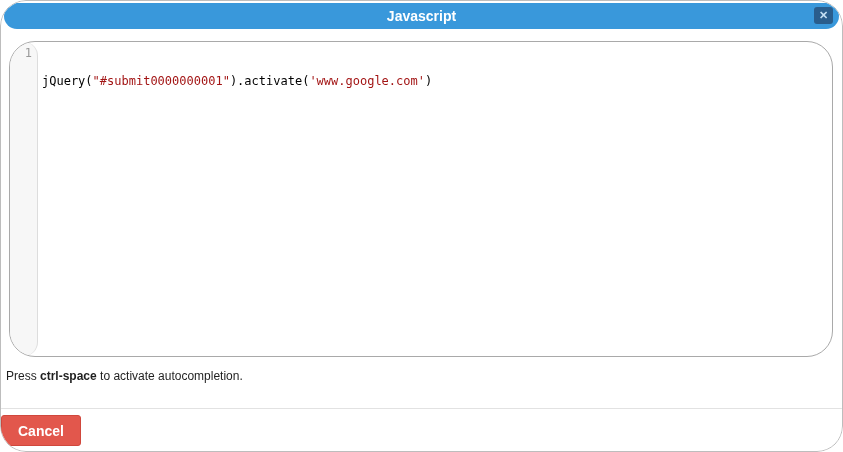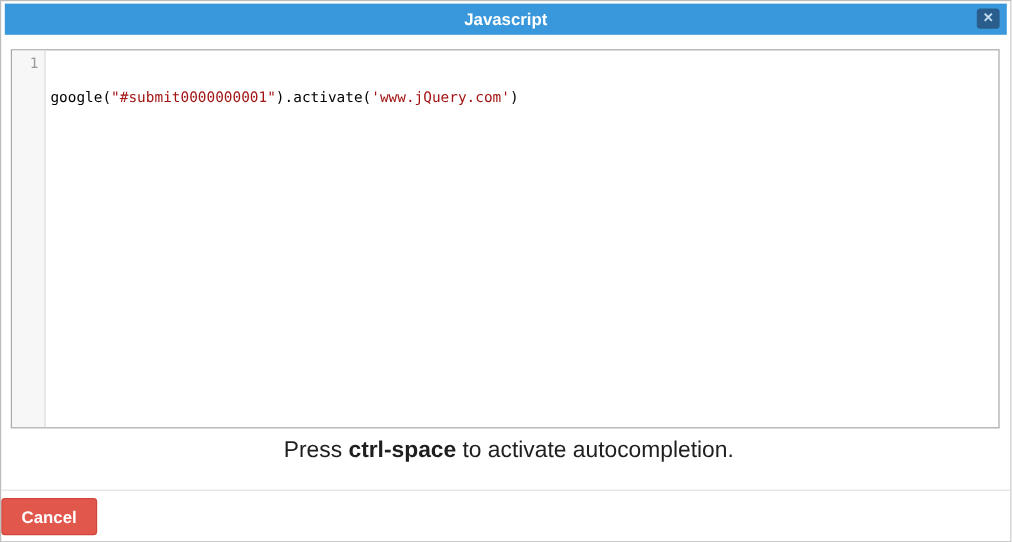--- a/index.html
+++ b/index.html
@@ -1,15 +1,15 @@
 <!DOCTYPE html>
 <html><head>
 <meta charset="utf-8">
 <style>
-  * { box-sizing: border-box; margin: 0; padding: 0; }
+  * { box-sizing: border-box; margin: 0; padding: 0; border-radius: 26px; }
   html, body { background: #ffffff; }
   body { font-family: "Liberation Sans", sans-serif; }
 
   .modal {
     position: relative;
     width: 843px;
     height: 452px;
     background: #ffffff;
     border: 1px solid #bdbdbd;
     overflow: hidden;
@@ -75,24 +75,23 @@
     overflow: hidden;
   }
   .code-line { line-height: 15px; color: #000000; }
   .tok-plain  { color: #000000; }
   .tok-string { color: #a31515; }
 
   
   .hint {
     margin: 9px 0 0 0;
     padding-left: 5px;
-    font-size: 19px;
+    font-size: 12px;
     color: #1f1f1f;
     line-height: 20px;
-    text-align: center;
   }
   .hint b { font-weight: bold; }
 
   
   .divider {
     margin-top: 22px;
     border-top: 1px solid #e2e2e2;
   }
   .modal-footer {
     padding: 6px 8px 0 0;
@@ -131,21 +130,21 @@
   <div class="modal-header">
     <div class="modal-title">Javascript</div>
     <div class="close-btn"><span>✕</span></div>
   </div>
 
   <div class="editor">
     <div class="gutter">
       <div class="line-number">1</div>
     </div>
     <div class="code-area">
-      <div class="code-line" id="code-line-1"><span class="tok-plain">google</span><span class="tok-plain">(</span><span class="tok-string">"#submit0000000001"</span><span class="tok-plain">)</span><span class="tok-plain">.</span><span class="tok-plain">activate</span><span class="tok-plain">(</span><span class="tok-string">'www.jQuery.com'</span><span class="tok-plain">)</span></div>
+      <div class="code-line" id="code-line-1"><span class="tok-plain">jQuery</span><span class="tok-plain">(</span><span class="tok-string">"#submit0000000001"</span><span class="tok-plain">)</span><span class="tok-plain">.</span><span class="tok-plain">activate</span><span class="tok-plain">(</span><span class="tok-string">'www.google.com'</span><span class="tok-plain">)</span></div>
     </div>
   </div>
 
   <div class="hint"><span>Press </span><b>ctrl-space</b><span> to activate autocompletion.</span></div>
 
   <div class="divider"></div>
 
   <div class="modal-footer">
     <button class="btn btn-cancel">Cancel</button>
     <button class="btn btn-save">Save</button>

